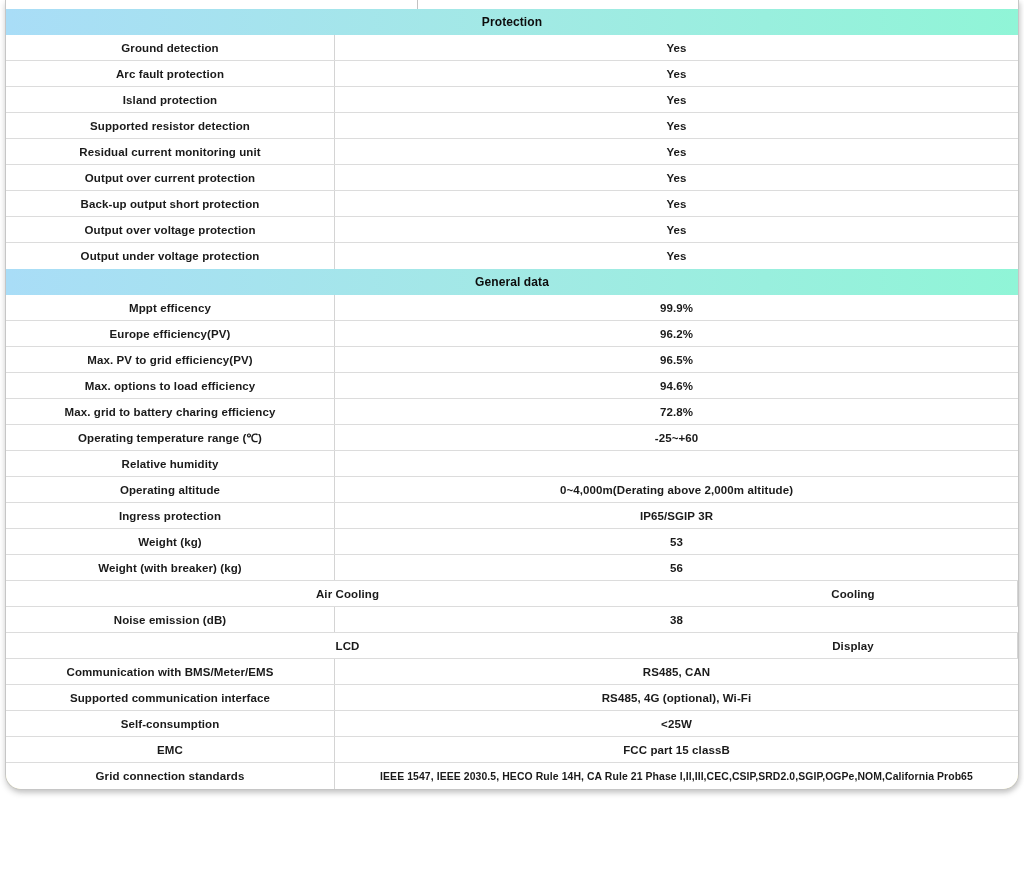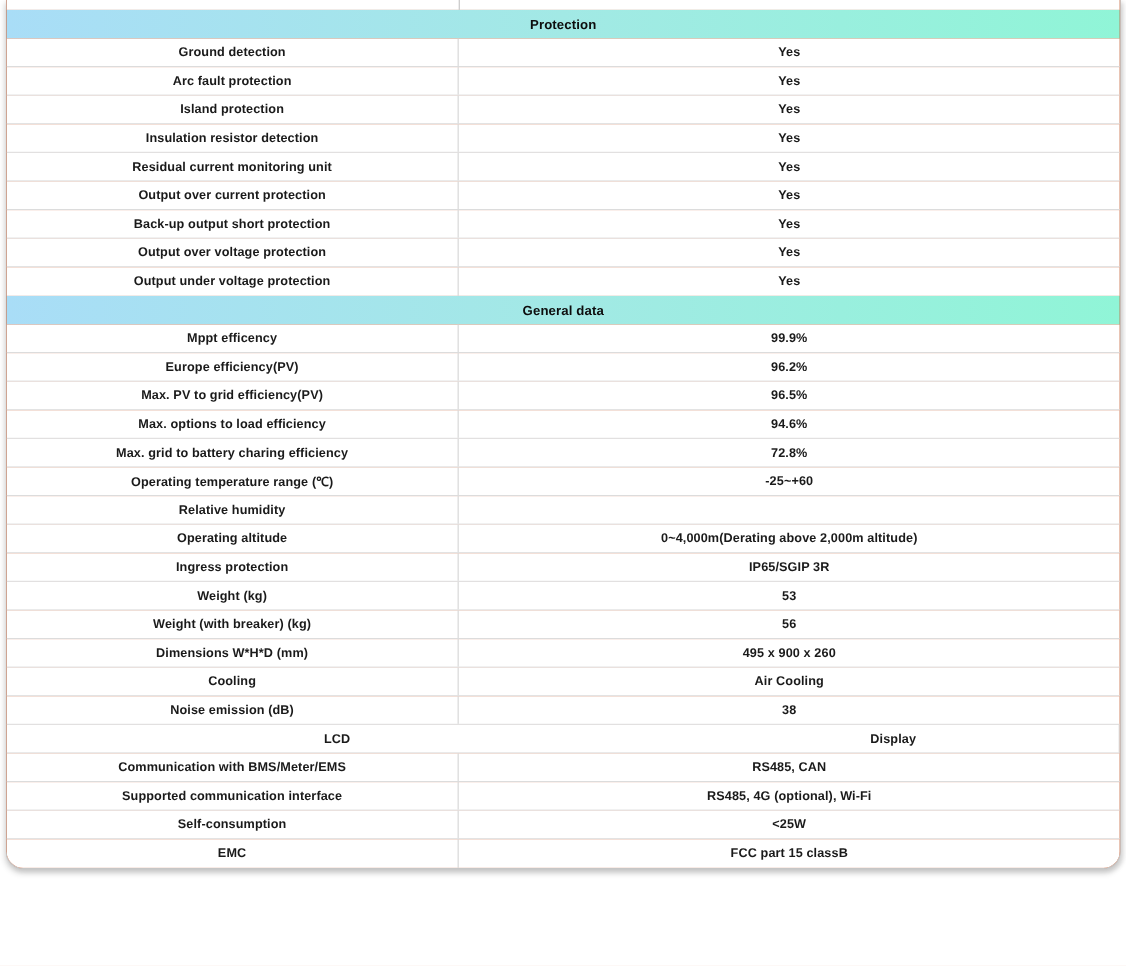--- a/index.html
+++ b/index.html
@@ -7,21 +7,21 @@
     padding: 0;
     background: #ffffff;
     width: 1024px;
     height: 878px;
     overflow: hidden;
     font-family: "Liberation Sans", sans-serif;
   }
   .card {
     position: relative;
     margin: 0 5px 7px 5px;
-    background: #c2410c;
+    background: #fef9c3;
     border: 1px solid #c6c6c6;
     border-top: none;
     border-radius: 0 0 16px 16px;
     box-shadow: 0 3px 6px rgba(0,0,0,0.18), 2px 2px 4px rgba(0,0,0,0.08);
     overflow: hidden;
   }
   .top-sliver {
     height: 9px;
     display: flex;
     background: #ffffff;
@@ -52,21 +52,21 @@
   }
   .rows-block:last-child .spec-row:last-child { border-bottom: none; }
   .cell {
     display: flex;
     align-items: center;
     justify-content: center;
     text-align: center;
     overflow: hidden;
   }
   .label-cell {
-    width: 411px;
+    width: 329px;
     box-sizing: border-box;
     border-right: 1px solid #d4d4d4;
   }
   .value-cell { flex: 1; justify-content: center; }
   .fit {
     font-size: 11.5px;
     font-weight: 600;
     color: var(--text-color, #1a1a1a);
     white-space: nowrap;
     letter-spacing: 0.1px;
@@ -106,21 +106,21 @@
     <div class="cell label-cell">
       <span class="fit">Island protection</span>
     </div>
     <div class="cell value-cell">
       <span class="fit">Yes</span>
     </div>
   </div>
 
   <div class="spec-row">
     <div class="cell label-cell">
-      <span class="fit">Insulation resistor detection</span>
+      <span class="fit">Supported resistor detection</span>
     </div>
     <div class="cell value-cell">
       <span class="fit">Yes</span>
     </div>
   </div>
 
   <div class="spec-row">
     <div class="cell label-cell">
       <span class="fit">Residual current monitoring unit</span>
     </div>
@@ -260,36 +260,28 @@
 
   <div class="spec-row">
     <div class="cell label-cell">
       <span class="fit">Weight (with breaker) (kg)</span>
     </div>
     <div class="cell value-cell">
       <span class="fit">56</span>
     </div>
   </div>
 
-  <div class="spec-row">
-    <div class="cell label-cell">
-      <span class="fit">Dimensions W*H*D (mm)</span>
-    </div>
-    <div class="cell value-cell">
-      <span class="fit">495 x 900 x 260</span>
-    </div>
-  </div>
-
-  <div class="spec-row">
+
+  <div class="spec-row">
+    <div class="cell value-cell">
+      <span class="fit">Air Cooling</span>
+    </div>
     <div class="cell label-cell">
       <span class="fit">Cooling</span>
     </div>
-    <div class="cell value-cell">
-      <span class="fit">Air Cooling</span>
-    </div>
   </div>
 
   <div class="spec-row">
     <div class="cell label-cell">
       <span class="fit">Noise emission (dB)</span>
     </div>
     <div class="cell value-cell">
       <span class="fit">38</span>
     </div>
   </div>
@@ -333,16 +325,24 @@
 
   <div class="spec-row">
     <div class="cell label-cell">
       <span class="fit">EMC</span>
     </div>
     <div class="cell value-cell">
       <span class="fit">FCC part 15 classB</span>
     </div>
   </div>
 
+  <div class="spec-row">
+    <div class="cell label-cell">
+      <span class="fit">Grid connection standards</span>
+    </div>
+    <div class="cell value-cell">
+      <span class="fit" style="font-size: 10.4274px;">IEEE 1547, IEEE 2030.5, HECO Rule 14H, CA Rule 21 Phase I,II,III,CEC,CSIP,SRD2.0,SGIP,OGPe,NOM,California Prob65</span>
+    </div>
+  </div>
 </div>
   </div>
 </div>
 </div>
 
 </body></html>

